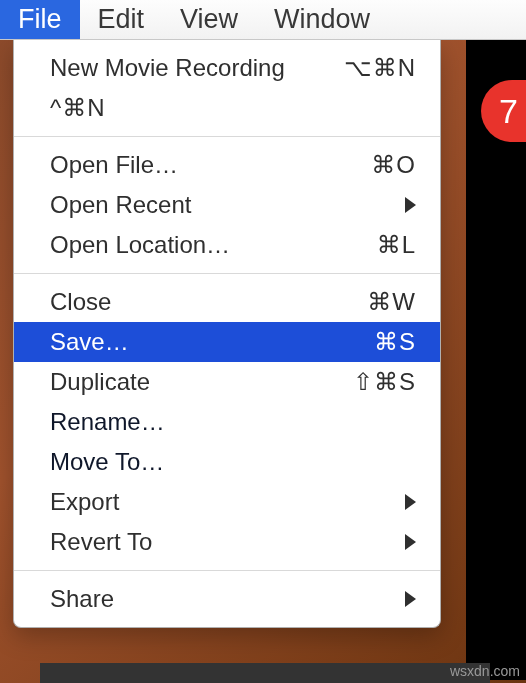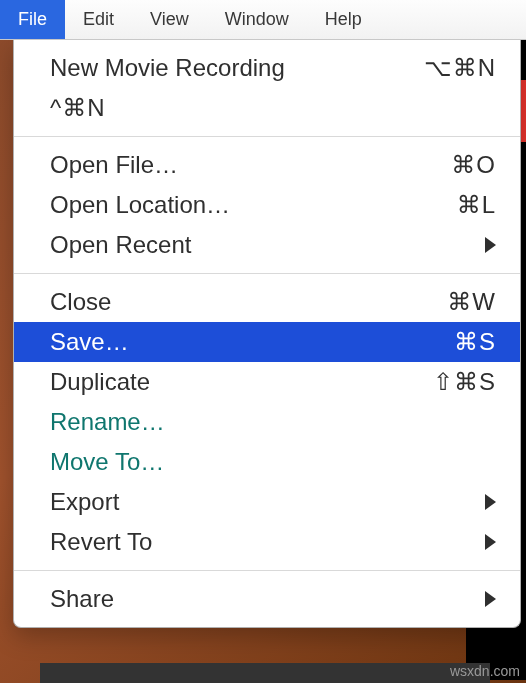--- a/index.html
+++ b/index.html
@@ -63,33 +63,33 @@
       background: linear-gradient(to bottom, #fdfdfd, #f2f2f2);
       border-bottom: 1px solid #c8c8c8;
       display: flex;
       align-items: stretch;
       z-index: 10;
     }
     .menubar-item {
       display: flex;
       align-items: center;
       padding: 0 18px;
-      font-size: 18px;
+      font-size: 27px;
       color: #383838;
       cursor: default;
     }
     .menubar-item.active {
       background: #2a67e0;
       color: #fff;
     }
     .dropdown {
       position: absolute;
       top: 40px;
       left: 13px;
-      width: 508px;
+      width: 428px;
       background: #fff;
       border: 1px solid #b0b0b0;
       border-top: none;
       border-radius: 0 0 8px 8px;
       box-shadow: 0 8px 24px rgba(0,0,0,0.25);
       padding: 8px 0;
       z-index: 9;
     }
     .menu-row {
       display: flex;
@@ -99,21 +99,21 @@
       padding: 0 24px 0 36px;
       font-size: 24px;
       color: #2f2f2f;
       cursor: default;
     }
     .menu-row.highlighted {
       background: #1d4ed8;
       color: #fff;
     }
     .menu-row.disabled {
-      color: #0f766e;
+      color: #0f172a;
       align-items: center;
     }
     .menu-label {
       white-space: nowrap;
     }
     .menu-shortcut {
       font-size: 24px;
       letter-spacing: 1px;
       white-space: nowrap;
       display: flex;
@@ -158,50 +158,47 @@
   </div>
   <div class="menubar-item">
     <span>Edit</span>
   </div>
   <div class="menubar-item">
     <span>View</span>
   </div>
   <div class="menubar-item">
     <span>Window</span>
   </div>
-  <div class="menubar-item">
-    <span>Help</span>
-  </div>
 </div>
 
 <div class="dropdown">
 
   <div class="menu-row">
     <span class="menu-label">New Movie Recording</span>
     <span class="menu-shortcut">⌥⌘N</span>
   </div>
   <div class="menu-row">
     <span class="menu-shortcut">^⌘N</span>
   </div>
 
   <div class="menu-separator"></div>
 
   <div class="menu-row">
     <span class="menu-label">Open File…</span>
     <span class="menu-shortcut">⌘O</span>
   </div>
   <div class="menu-row">
+    <span class="menu-label">Open Recent</span>
+    <span class="menu-shortcut">
+        <span class="submenu-arrow"></span>
+      </span>
+  </div>
+  <div class="menu-row">
     <span class="menu-label">Open Location…</span>
     <span class="menu-shortcut">⌘L</span>
-  </div>
-  <div class="menu-row">
-    <span class="menu-label">Open Recent</span>
-    <span class="menu-shortcut">
-        <span class="submenu-arrow"></span>
-      </span>
   </div>
 
   <div class="menu-separator"></div>
 
   <div class="menu-row">
     <span class="menu-label">Close</span>
     <span class="menu-shortcut">⌘W</span>
   </div>
   <div class="menu-row highlighted">
     <span class="menu-label">Save…</span>

